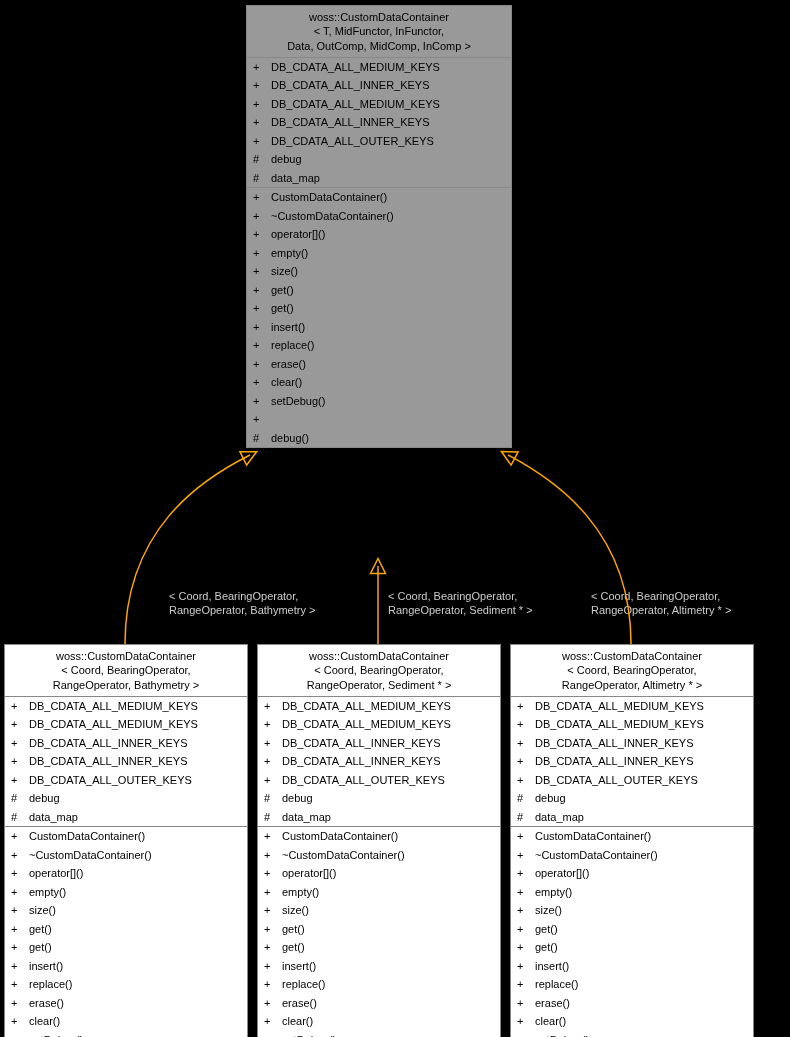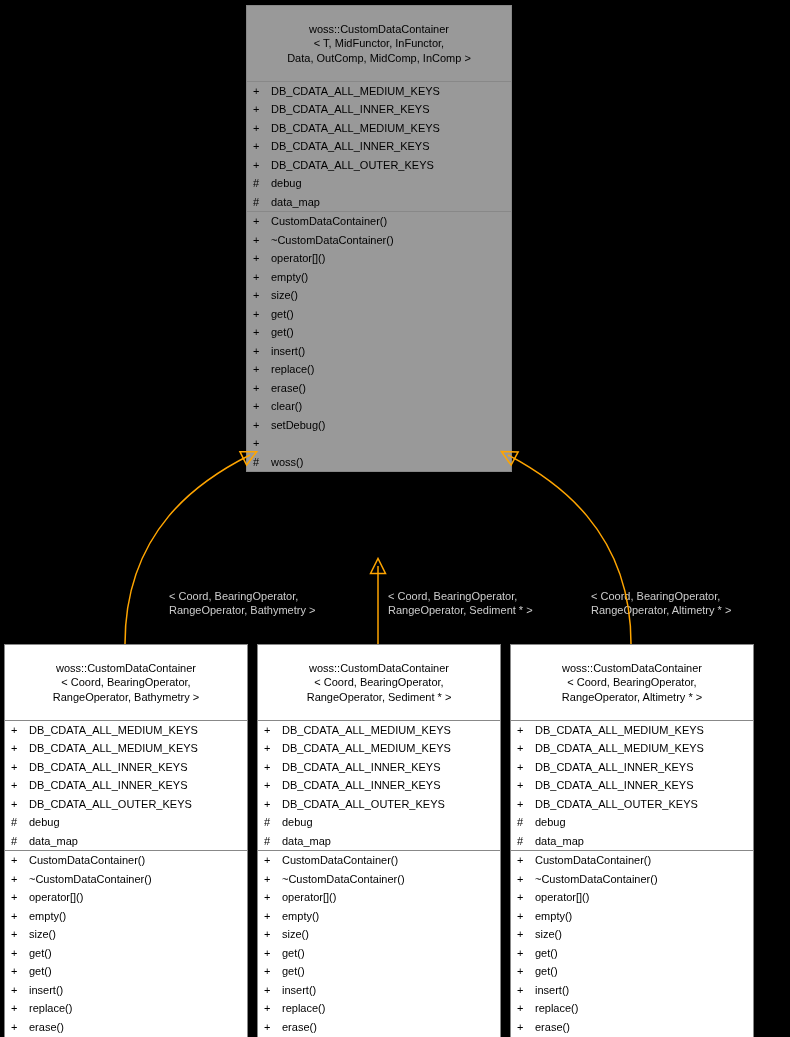--- a/index.html
+++ b/index.html
@@ -16,21 +16,21 @@
   .class-box {
     position: absolute;
     border: 1px solid #888;
     background: #fff;
     color: #000;
   }
   .class-box.shaded {
     background: #999;
   }
   .class-title {
-    padding: 16px 6px;
+    padding: 4px 6px;
     border-bottom: 1px solid #888;
     text-align: center;
     font-size: 11px;
     line-height: 1.3;
   }
   .class-section {
     border-bottom: 1px solid #888;
   }
   .class-section:last-child {
     border-bottom: none;
@@ -149,21 +149,21 @@
       </div>
       <div class="member-row">
         <span class="member-vis">+</span>
         <span class="member-name">setDebug()</span>
       </div>
       <div class="member-row">
         <span class="member-vis">+</span>
       </div>
       <div class="member-row">
         <span class="member-vis">#</span>
-        <span class="member-name">woss()</span>
+        <span class="member-name">debug()</span>
       </div>
     </div>
 </div>
 
 <div class="class-box" style="left:4px; top:644px; width:242px;">
   <div class="class-title">
     <span>woss::CustomDataContainer</span><br>
     <span>&lt; Coord, BearingOperator,</span><br>
     <span> RangeOperator, Bathymetry &gt;</span>
   </div>

